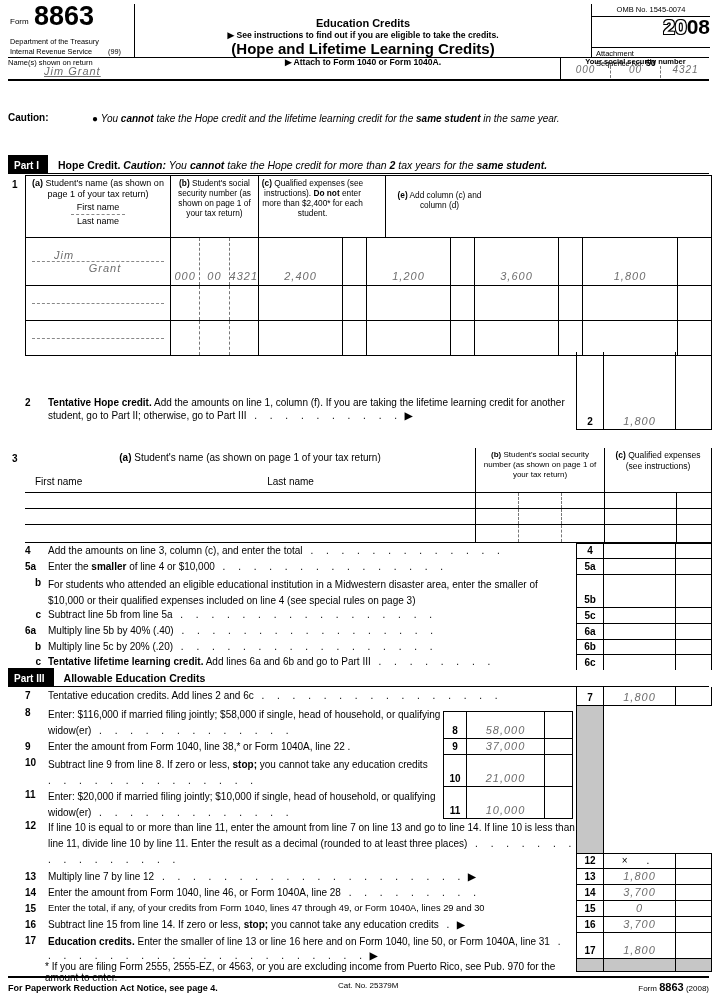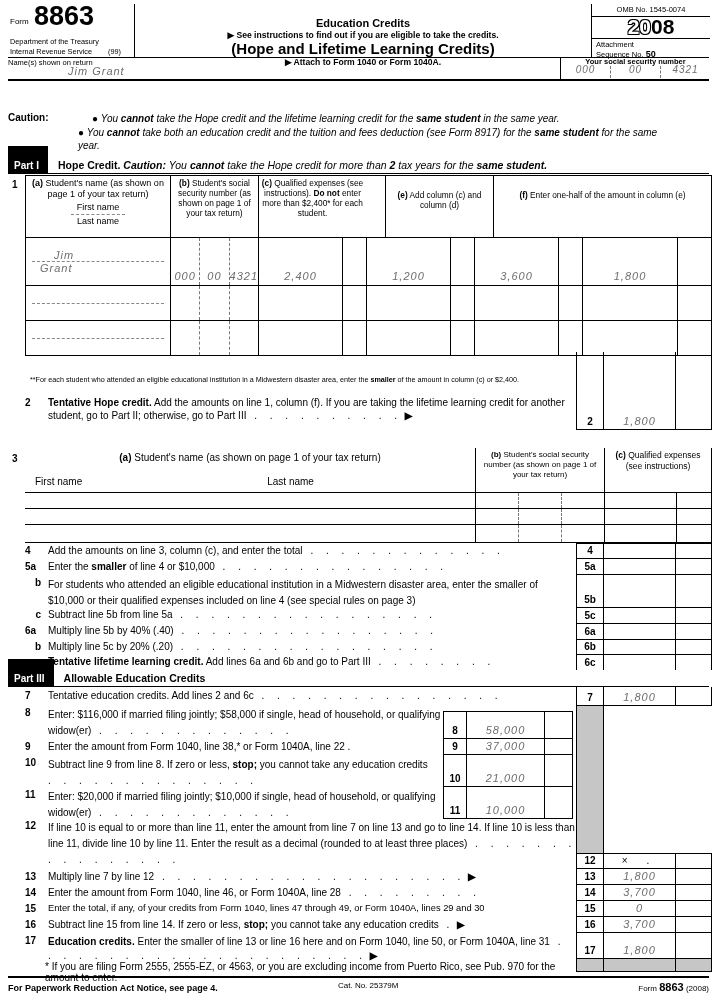--- a/index.html
+++ b/index.html
@@ -4,21 +4,21 @@
 <style>
   html,body{margin:0;padding:0;background:#e8e8e8;}
   .page{position:relative;width:717px;height:995px;background:#fff;color:#000;
         font-family:"Liberation Sans",sans-serif;font-size:10px;overflow:hidden;}
   .abs{position:absolute;}
   .b{font-weight:bold;}
   .i{font-style:italic;}
   .dots{letter-spacing:5px;}
   .hw{font-style:italic;color:#6e6e6e;letter-spacing:1px;font-size:11px;}
   .bar{border-bottom:1.5px solid #000;display:flex;align-items:flex-end;}
-  .bar .tag{background:#000;color:#fff;font-weight:bold;font-size:10px;padding:14px 9px 2px 6px;margin-right:10px;}
+  .bar .tag{background:#000;color:#fff;font-weight:bold;font-size:10px;padding:5px 9px 2px 6px;margin-right:10px;}
   .bar .ttl{padding-bottom:2px;font-size:10.5px;}
   
   .p1tab{border:1px solid #000;}
   .p1head{display:flex;height:61px;}
   .p1head > div{box-sizing:border-box;font-size:8.3px;text-align:center;padding:2px 2px 0 2px;line-height:1.22;}
   .p1head > div + div{border-left:1px solid #000;}
   .p1row{display:flex;border-top:1px solid #000;}
   .p1row > div{box-sizing:border-box;}
   .p1row > div + div{border-left:1px solid #000;}
   .fnl{border-bottom:1px dashed #888;}
@@ -63,70 +63,68 @@
       <span class="abs" style="left:100px;top:43px;font-size:7.3px;">(99)</span>
     </div>
     <div class="abs" style="left:127px;top:0;width:456px;height:53px;text-align:center;">
       <div class="b" style="font-size:11px;margin-top:13px;">Education Credits</div>
       <div class="b" style="font-size:8.6px;margin-top:1px;">▶ See instructions to find out if you are eligible to take the credits.</div>
       <div class="b" style="font-size:15px;">(Hope and Lifetime Learning Credits)</div>
       <div class="b" style="font-size:8.6px;">▶ Attach to Form 1040 or Form 1040A.</div>
     </div>
     <div class="abs" style="left:583px;top:0;width:118px;height:53px;border-left:1px solid #000;">
       <div style="font-size:7.5px;text-align:center;border-bottom:1px solid #000;padding:1px 0 2px 0;">OMB No. 1545-0074</div>
-      <div style="text-align:center;font-size:21px;line-height:20px;border-bottom:1px solid #000;padding-bottom:1px;">
+      <div style="text-align:right;font-size:21px;line-height:20px;border-bottom:1px solid #000;padding-bottom:10px;">
         <span class="outline b">20</span><span class="b">08</span>
       </div>
       <div style="font-size:7.5px;padding:1px 0 0 4px;">
         <span>Attachment</span><br>
         <span>Sequence No.</span>
         <span class="b" style="font-size:9px;">50</span>
       </div>
     </div>
   </div>
 
   <div class="abs" style="left:8px;top:57px;width:701px;height:22px;border-bottom:2px solid #000;">
     <span class="abs" style="left:0;top:1px;font-size:7.5px;">Name(s) shown on return</span>
-    <span class="abs hw" style="left:60px;top:8px;">Jim Grant</span>
+    <span class="abs hw" style="left:36px;top:8px;text-decoration:underline;">Jim Grant</span>
     <div class="abs" style="left:552px;top:0;width:149px;height:22px;border-left:1px solid #000;">
       <div class="b" style="font-size:7.5px;text-align:center;">Your social security number</div>
       <div class="ssncell" style="height:12px;">
         <span class="hw" style="font-size:10px;">000</span>
         <span class="hw" style="font-size:10px;">00</span>
         <span class="hw" style="font-size:10px;">4321</span>
       </div>
     </div>
   </div>
 
   <span class="abs b" style="left:8px;top:112px;font-size:10px;">Caution:</span>
   <div class="abs" style="left:78px;top:112px;width:625px;line-height:1.3;margin-left:14px;"><span>● </span><span class="i">You </span><span class="b i">cannot</span><span class="i"> take the Hope credit and the lifetime learning credit for the </span><span class="b i">same student</span><span class="i"> in the same year.</span></div>
-  <div class="abs" style="left:78px;top:126px;width:600px;line-height:1.3;"><span>● </span><span class="i">You </span><span class="b i">cannot</span><span class="i"> take both an education credit and the tuition and fees deduction (see Form 8917) for the </span><span class="b i">same student</span><span class="i"> for the same year.</span></div>
 
   <div class="abs bar" style="left:8px;top:157px;width:701px;height:16px;">
     <span class="tag">Part I</span>
     <span class="ttl"><span class="b">Hope Credit. </span><span class="b i">Caution: </span><span class="i">You </span><span class="b i">cannot</span><span class="i"> take the Hope credit for more than </span><span class="b i">2</span><span class="i"> tax years for the </span><span class="b i">same student.</span></span>
   </div>
 
   <span class="abs b" style="left:12px;top:179px;">1</span>
 
   <div class="abs p1tab" style="left:25px;top:175px;width:685px;">
     <div class="p1head">
       <div style="width:144px;font-size:9px;">
         <span><span class="b">(a)</span><span> Student's name (as shown on page 1 of your tax return)</span></span>
         <div style="margin-top:2px;">First name</div>
         <div class="fnl" style="width:54px;margin:1px auto 0 auto;"></div>
         <div style="margin-top:1px;">Last name</div>
       </div>
       <div style="width:88px;"><span class="b">(b)</span><span> Student's social security number (as shown on page 1 of your tax return)</span></div>
       <div style="width:108px;"><span class="b">(c)</span><span> Qualified expenses (see instructions). </span><span class="b">Do not</span><span> enter more than $2,400* for each student.</span></div>
       <div style="width:108px;padding-top:14px;margin-left:19px;"><span class="b">(e)</span><span> Add column (c) and column (d)</span></div>
-      <div style="flex:1;padding-top:14px;"><span class="b">(f)</span><span> Enter one-half of the amount in column (e)</span></div>
-    </div>
-
-    <div class="p1row" style="height:47px;">
+    </div>
+
+    <div class="p1row" style="height:47px;text-align:center;">
       <div style="width:144px;">
         <div class="fnl hw" style="height:23px;display:flex;align-items:flex-end;padding-left:22px;margin:0 6px;">Jim</div>
         <div class="hw" style="padding-left:14px;">Grant</div>
       </div>
       <div style="width:88px;">
         <div class="ssncell">
           <span class="hw">000</span>
           <span class="hw">00</span>
           <span class="hw">4321</span>
         </div>
@@ -177,21 +175,20 @@
       <div style="width:24px;"></div>
       <div style="width:84px;"></div>
       <div style="width:24px;"></div>
       <div style="width:84px;"></div>
       <div style="width:24px;"></div>
       <div style="width:95px;"></div>
       <div style="flex:1;"></div>
     </div>
   </div>
 
-  <div class="abs" style="left:30px;top:375px;width:535px;font-size:7.2px;line-height:1.35;"><span>**For each student who attended an eligible educational institution in a Midwestern disaster area, enter the </span><span class="b">smaller</span><span> of the amount in column (c) or $2,400.</span></div>
 
   <div class="abs tl" style="left:25px;top:397px;width:548px;">
     <span class="no">2</span>
     <span class="tx"><span class="b">Tentative Hope credit.</span><span> Add the amounts on line 1, column (f). If you are taking the lifetime learning credit for another student, go to Part II; otherwise, go to Part III</span><span class="dots"> . . . . . . . . . .</span><span class="b">  ▶</span></span>
   </div>
 
   <div class="abs grow gb" style="left:576px;top:352px;height:78px;">
     <div class="gnum">2</div>
     <div class="gamt hw">1,800</div>
     <div class="gcts"></div>

